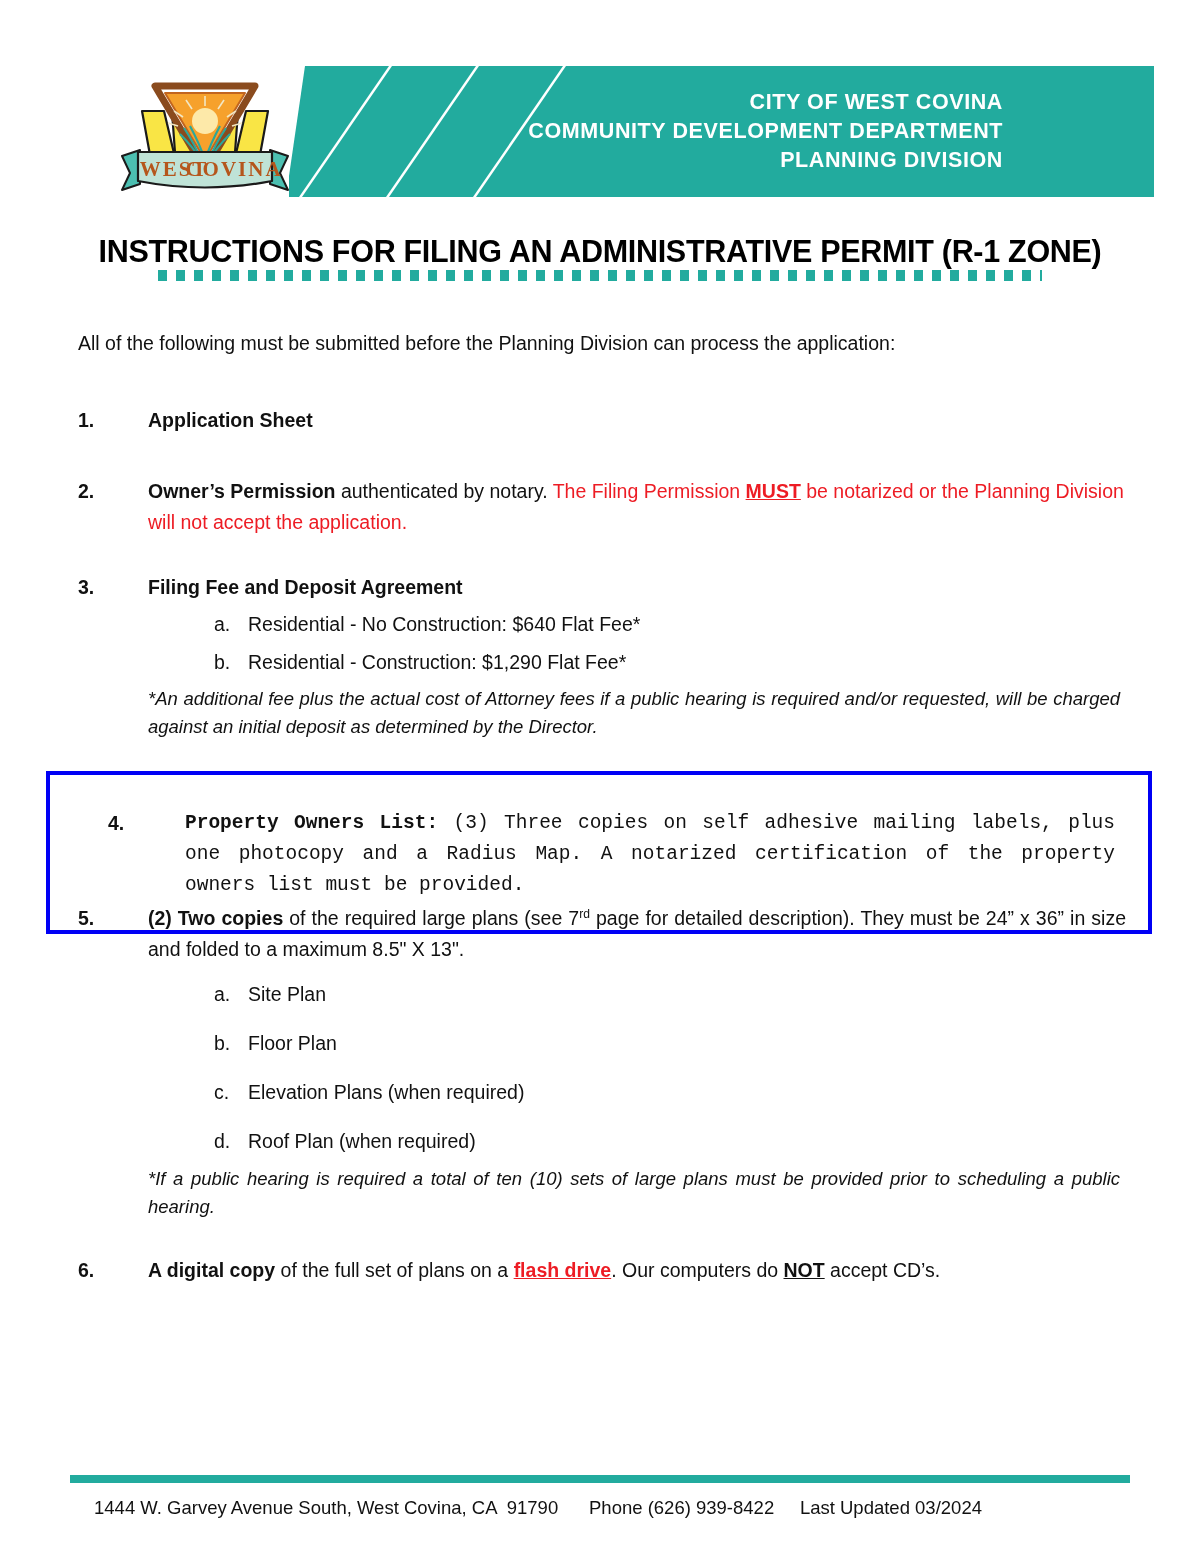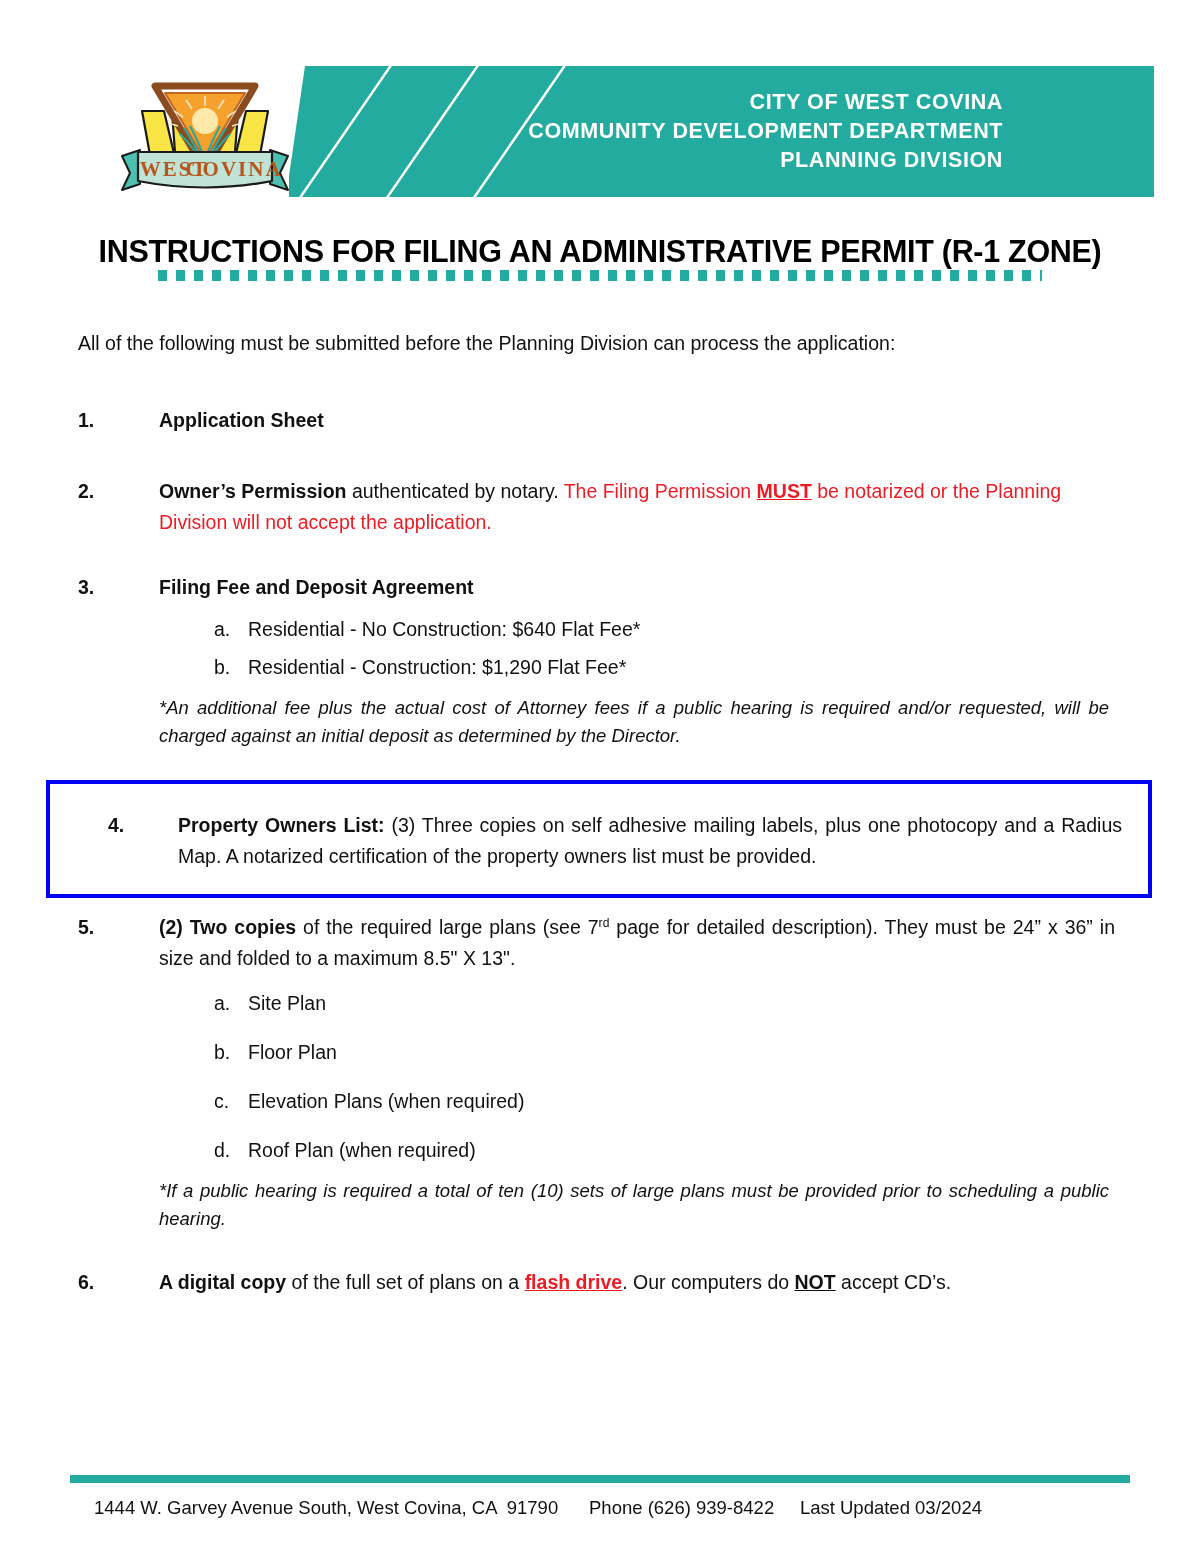--- a/index.html
+++ b/index.html
@@ -95,21 +95,21 @@
     padding-left: 70px;
     margin-bottom: 26px;
   }
   .item .num {
     position: absolute;
     left: 0;
     top: 0;
     font-weight: bold;
     width: 50px;
   }
-  .item p { margin: 11px; }
+  .item p { margin: 0; }
   b, .b { font-weight: bold; }
   .red { color: #ed1c24; }
   .u { text-decoration: underline; }
 
   .sublist {
     list-style: none;
     margin: 6px 0 0 0;
     padding: 0;
   }
   .sublist li {
@@ -146,21 +146,21 @@
     position: relative;
     padding-left: 102px;
     text-align: justify;
   }
   .boxed .inner .num {
     position: absolute;
     left: 32px;
     top: 0;
     font-weight: bold;
   }
-  .boxed .inner p { margin: 0; }
+  .boxed .inner p { margin: 7px; font-family: Liberation Mono, monospace; }
 
   .justify { text-align: justify; }
   sup { font-size: 0.62em; vertical-align: super; line-height: 0; }
 
   
   .footer-bar {
     position: absolute;
     left: 70px;
     top: 1475px;
     width: 1060px;

